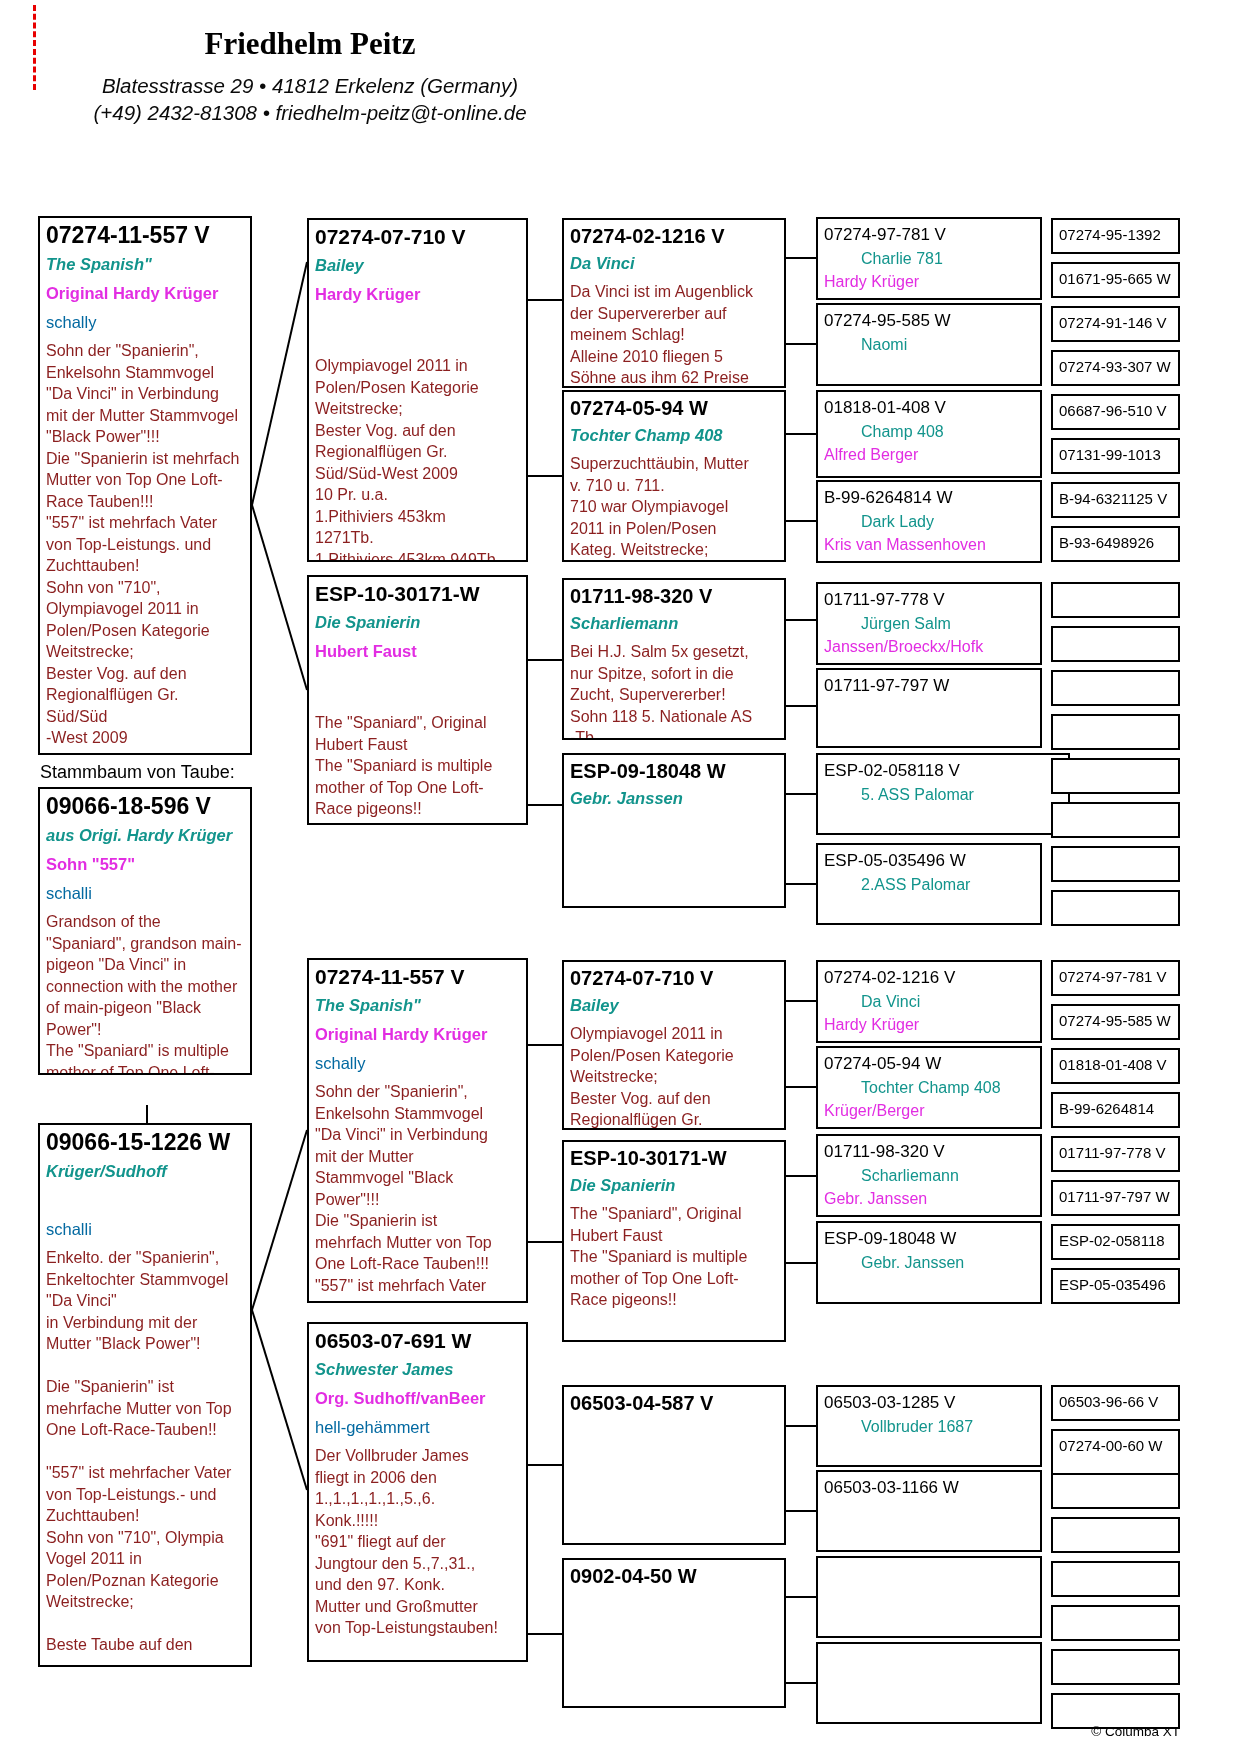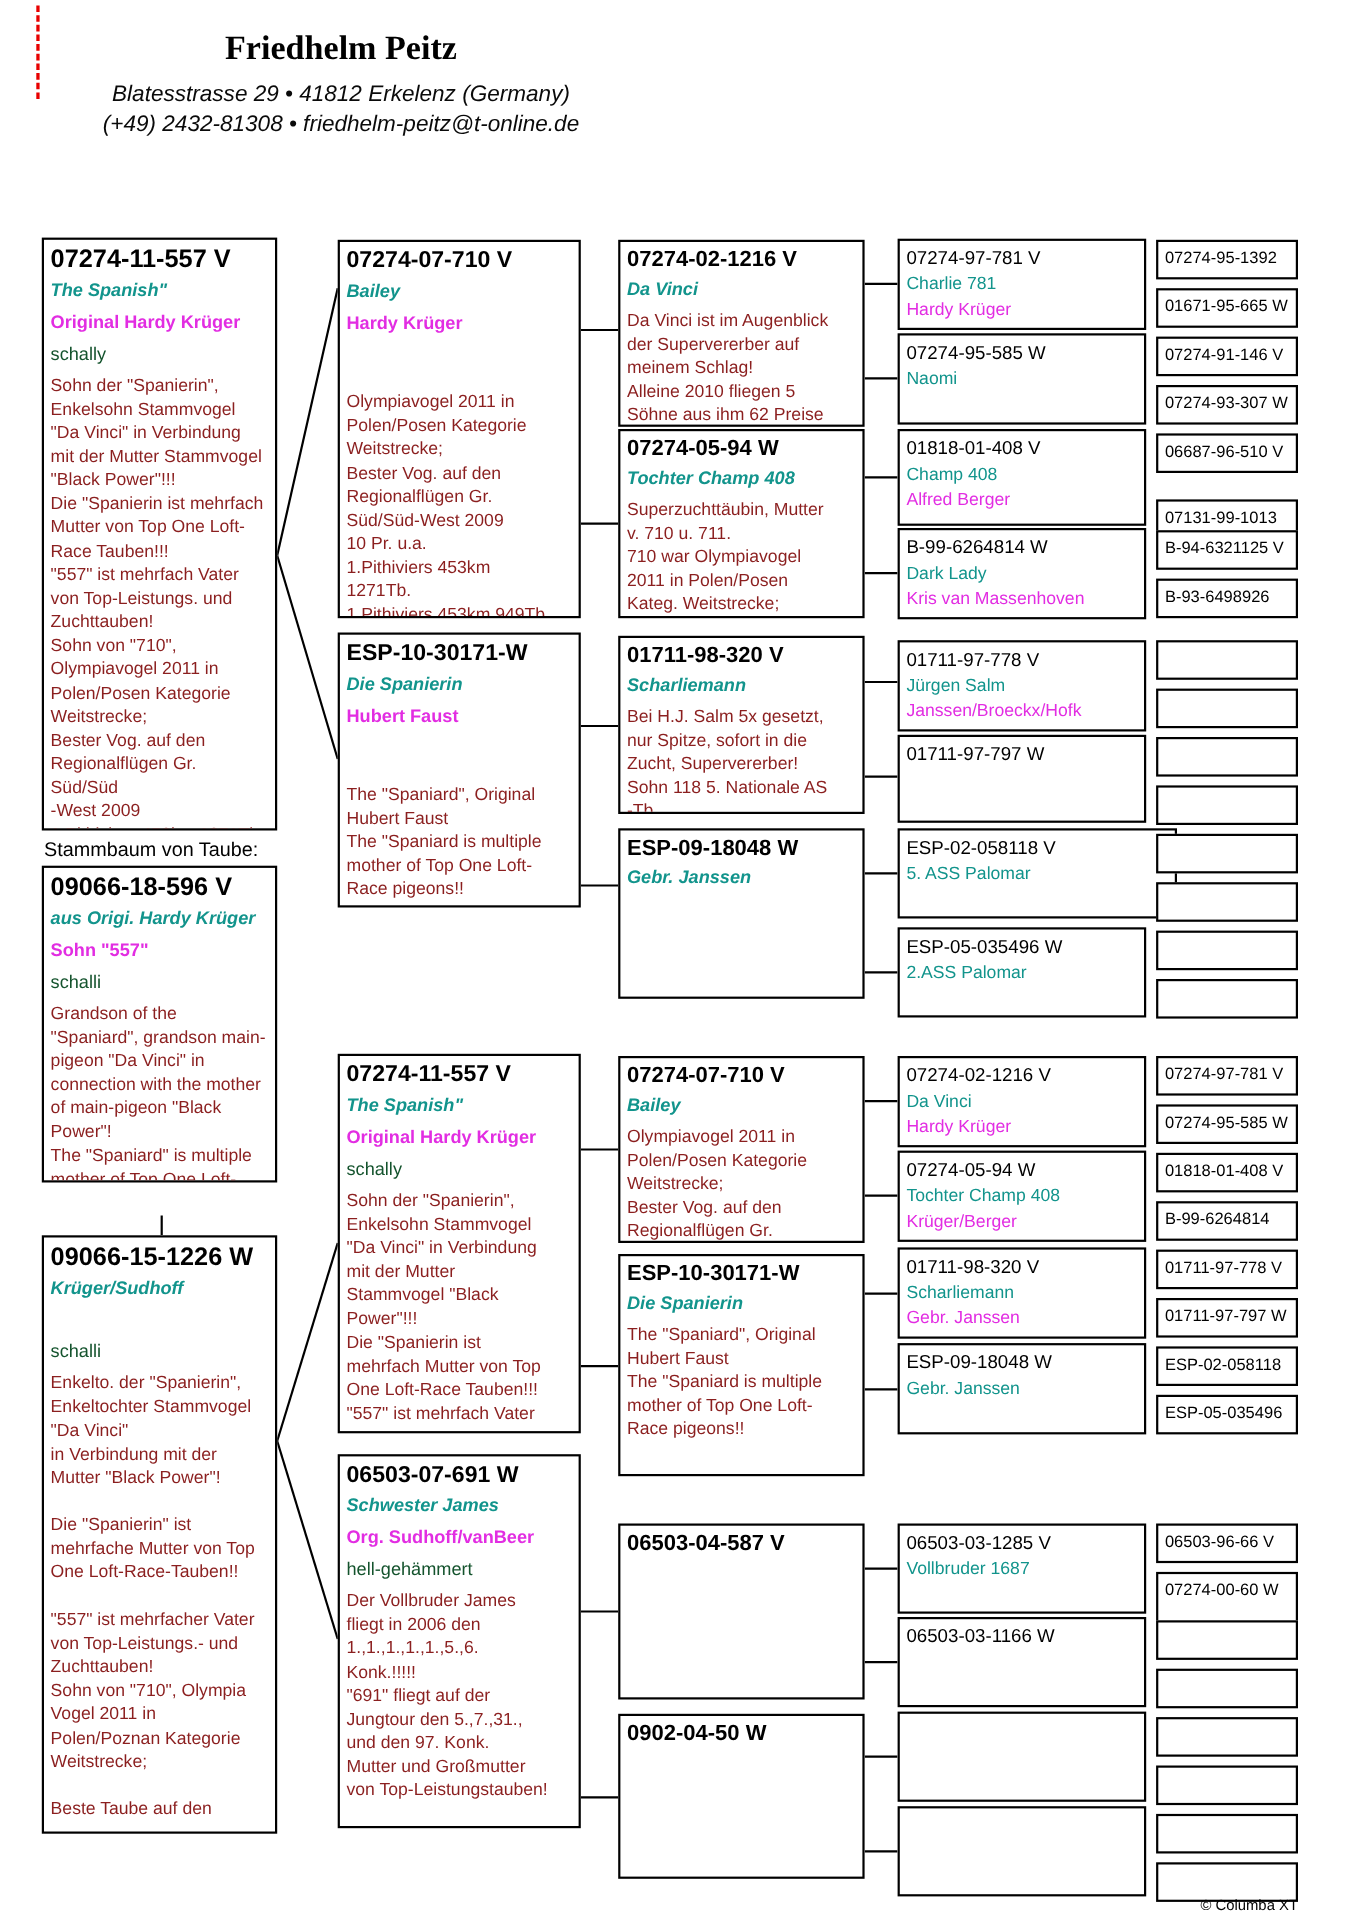--- a/index.html
+++ b/index.html
@@ -20,23 +20,23 @@
         overflow:hidden;padding:3px 6px;}
   .ring{color:#000;font-weight:bold;}
   .c1 .ring{font-size:23px;line-height:28px;margin-bottom:4px;}
   .c2 .ring{font-size:21px;line-height:27px;margin-bottom:4px;}
   .c3 .ring{font-size:20px;line-height:26px;margin-bottom:3px;}
   .c4 .ring{font-size:17px;font-weight:normal;line-height:25px;}
   .c5 .ring{font-size:15px;font-weight:normal;line-height:24px;}
   .bline{font-size:16.5px;line-height:22px;margin-bottom:7px;min-height:22px;}
   .bname{color:#12948C;font-weight:bold;font-style:italic;}
   .bbreeder{color:#E22DE2;font-weight:bold;}
-  .bnote{color:#14532d;}
+  .bnote{color:#0369a1;}
   .c4 .bline{font-size:16px;line-height:23px;margin-bottom:0;min-height:23px;}
-  .c4 .bname{font-style:normal;font-weight:normal;}
+  .c4 .bname{font-style:normal;font-weight:normal;margin-left:37px;}
   .c4 .bbreeder{font-weight:normal;}
   .bbody{color:#8B1F1F;font-size:16px;line-height:21.5px;white-space:pre-line;}
 </style>
 </head>
 <body>
 
 <div class="page">
   <div class="red-dashes"></div>
 
   <div class="header">
@@ -331,21 +331,21 @@
       </div>
       <div class="pbox c5" style="left: 1051px; top: 306px; width: 129px; height: 36px;">
         <div class="ring">07274-91-146 V</div>
       </div>
       <div class="pbox c5" style="left: 1051px; top: 350px; width: 129px; height: 36px;">
         <div class="ring">07274-93-307 W</div>
       </div>
       <div class="pbox c5" style="left: 1051px; top: 394px; width: 129px; height: 36px;">
         <div class="ring">06687-96-510 V</div>
       </div>
-      <div class="pbox c5" style="left: 1051px; top: 438px; width: 129px; height: 36px; margin-top: 16px;">
+      <div class="pbox c5" style="left: 1051px; top: 438px; width: 129px; height: 36px;">
         <div class="ring">07131-99-1013</div>
       </div>
       <div class="pbox c5" style="left: 1051px; top: 482px; width: 129px; height: 36px;">
         <div class="ring">B-94-6321125 V</div>
       </div>
       <div class="pbox c5" style="left: 1051px; top: 526px; width: 129px; height: 36px;">
         <div class="ring">B-93-6498926 W</div>
       </div>
       <div class="pbox c5" style="left: 1051px; top: 582px; width: 129px; height: 36px;"></div>
       <div class="pbox c5" style="left: 1051px; top: 626px; width: 129px; height: 36px;"></div>

